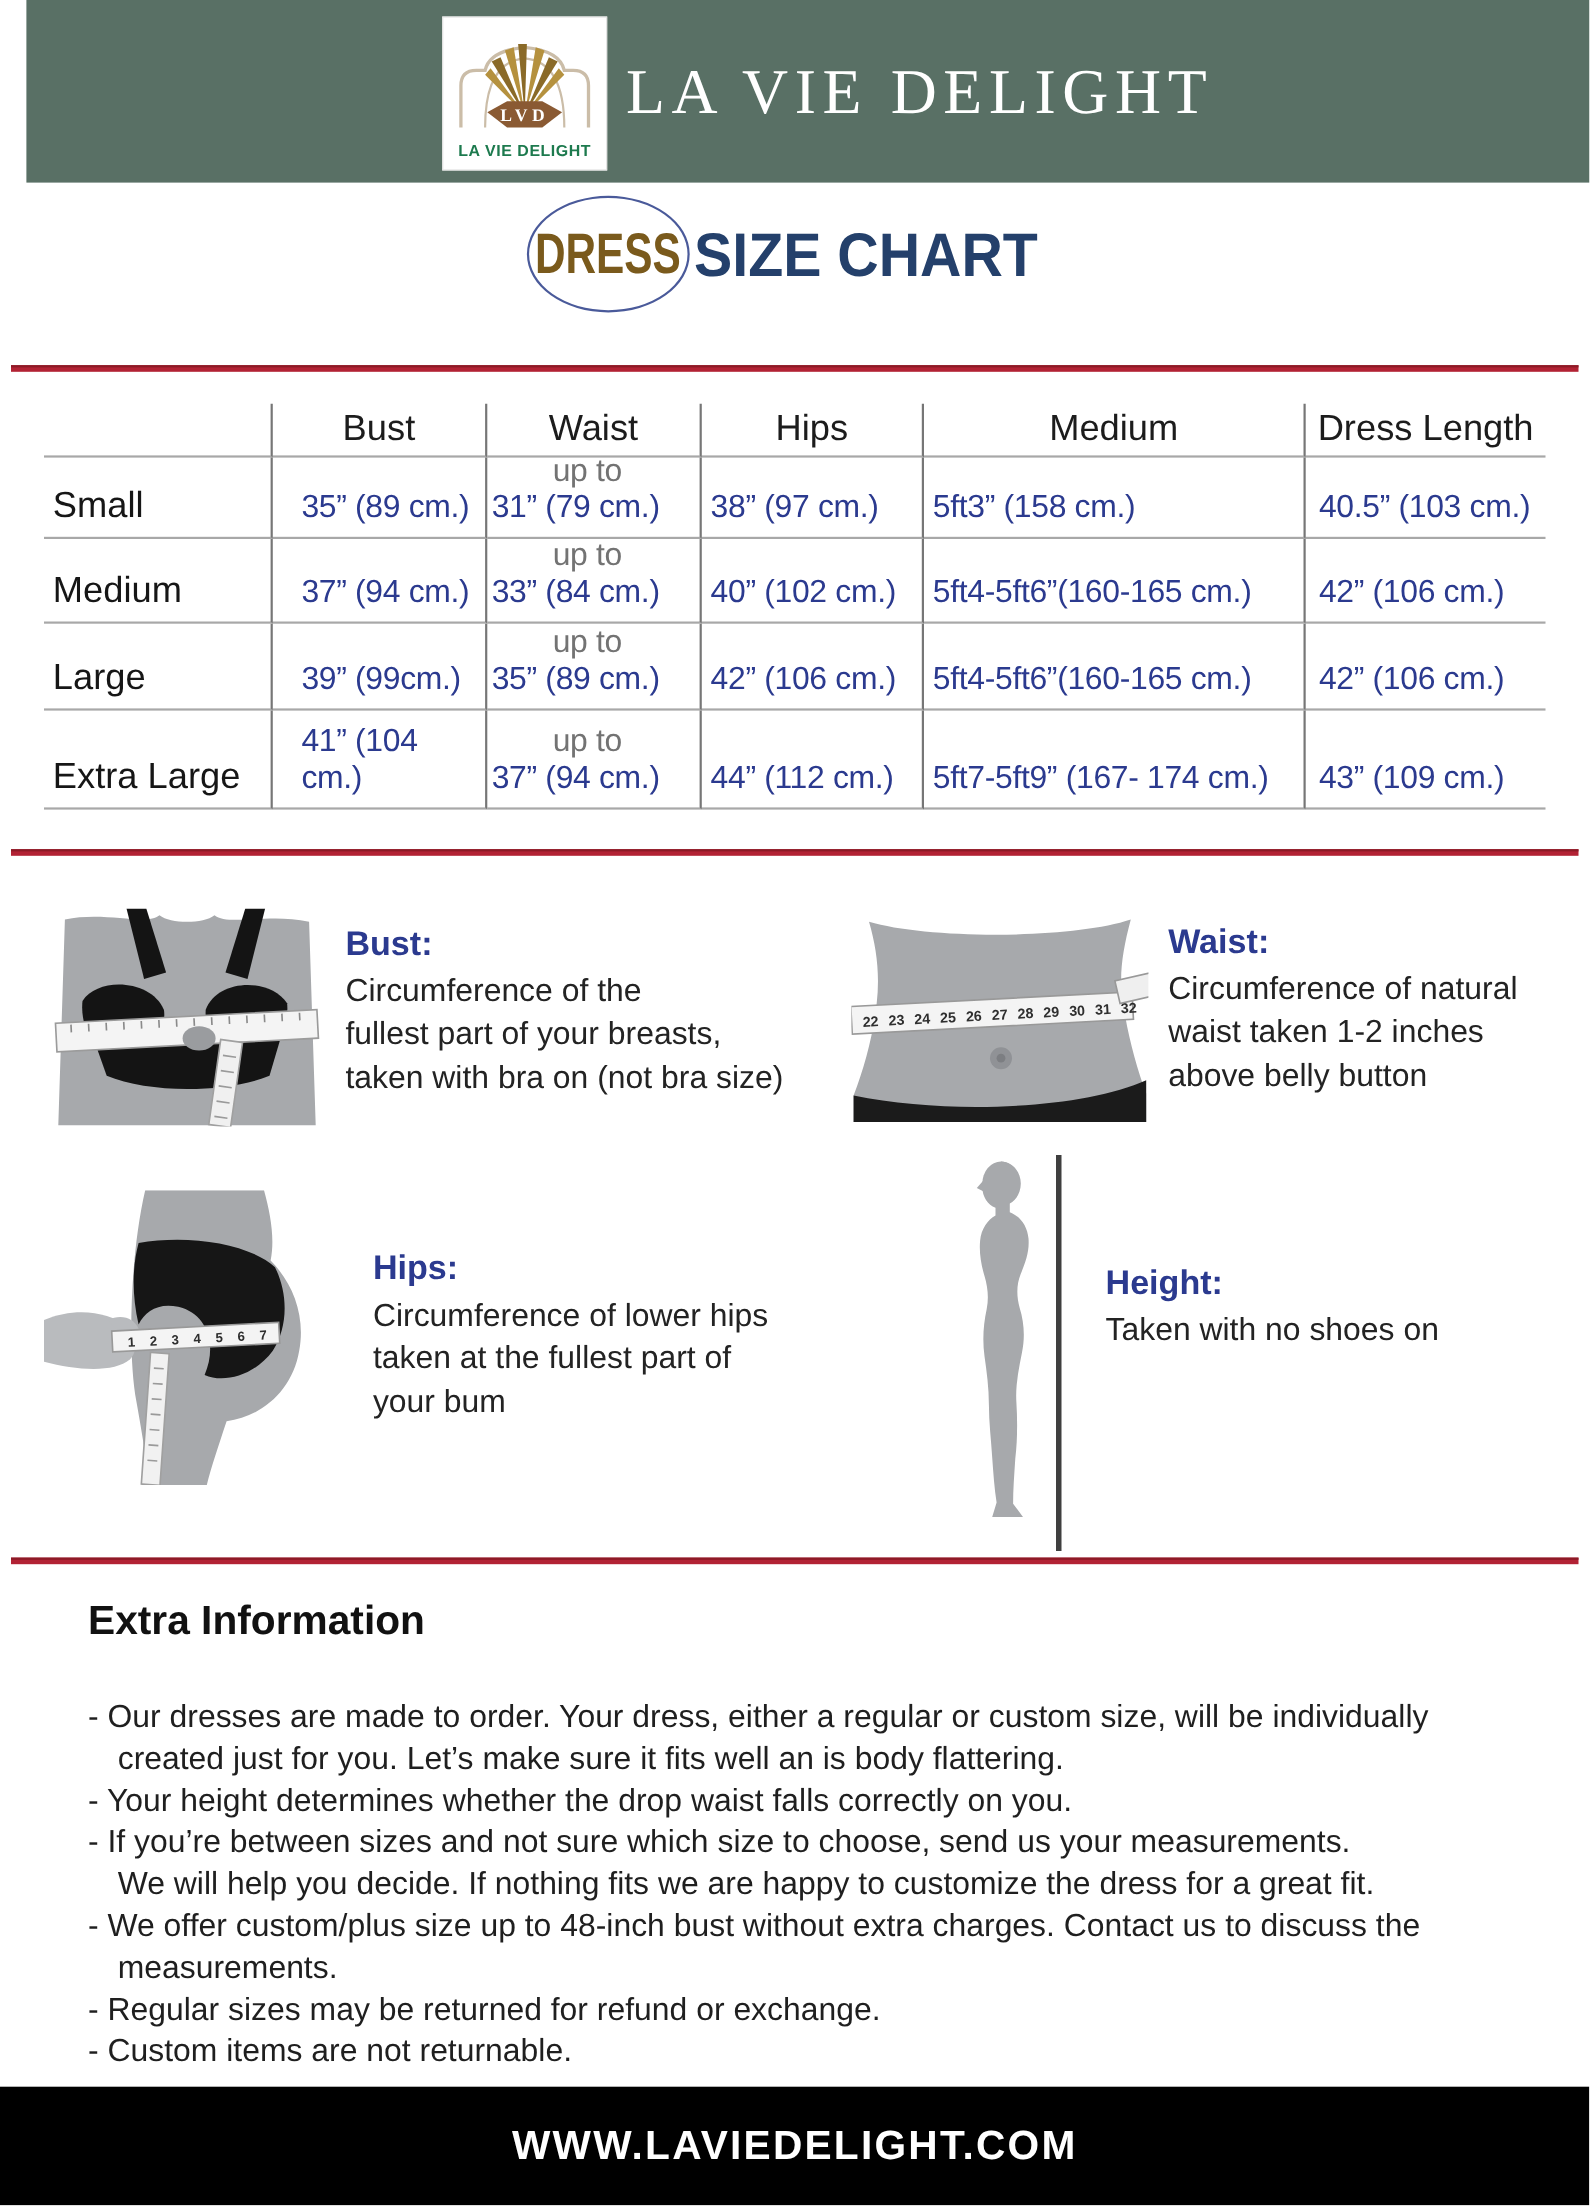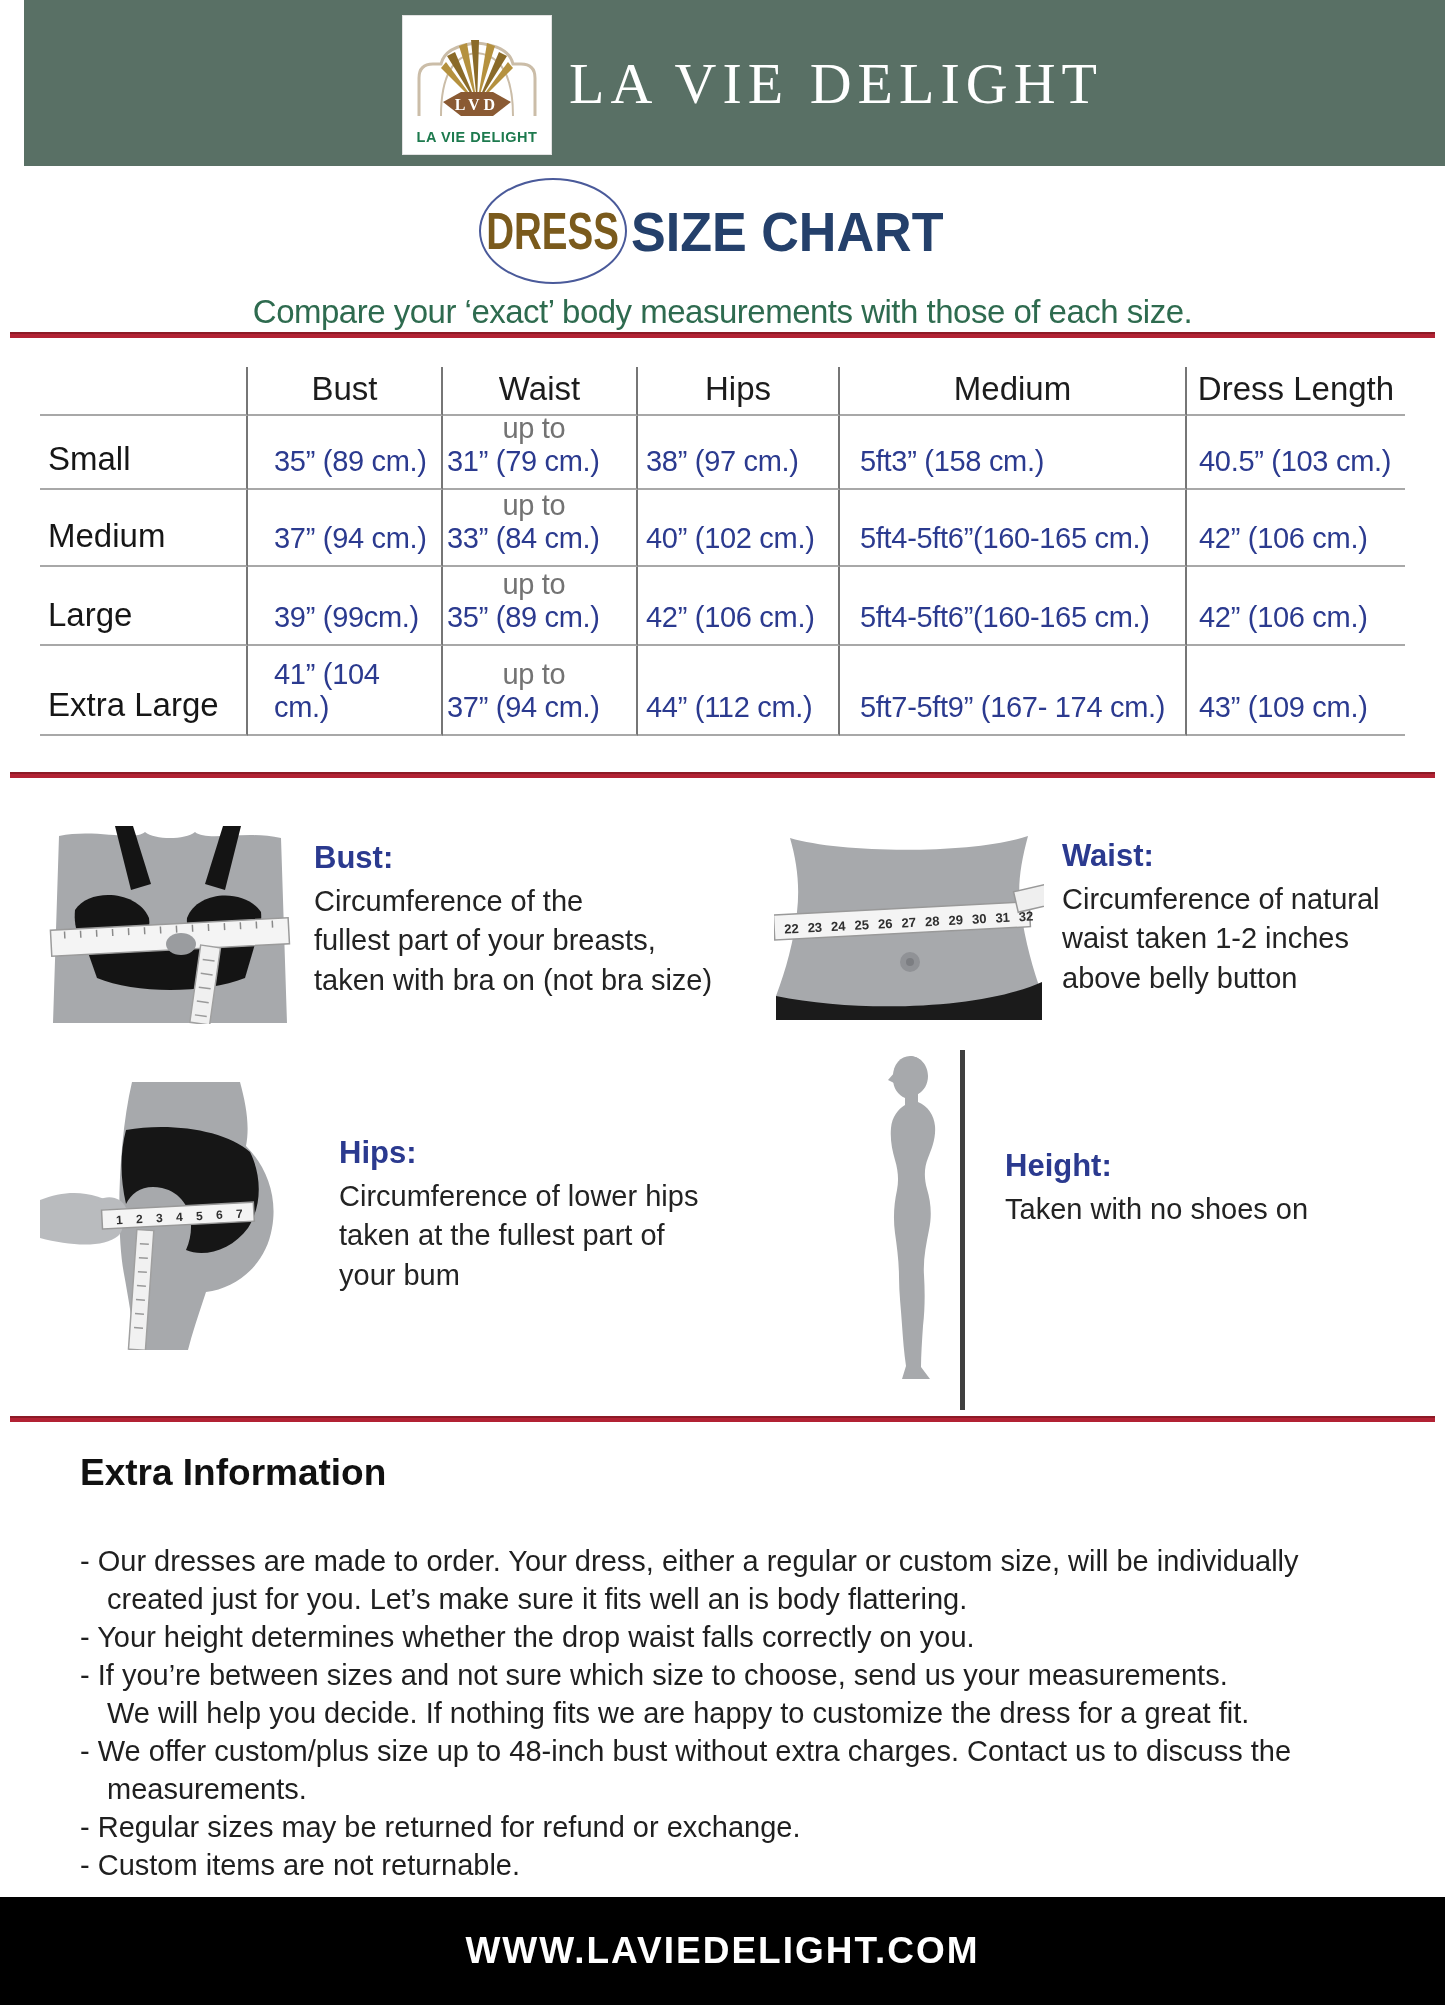--- a/index.html
+++ b/index.html
@@ -31,21 +31,21 @@
   .cell { border-right:2px solid #767676; border-bottom:2px solid #a8a8a8; display:flex; flex-direction:column; justify-content:flex-end; overflow:hidden; }
   .tgrid .cell:nth-child(6) { border-right:none; }
   .thead { height:49px; }
   .hcell { text-align:center; font-size:33px; color:#1c1c1c; padding-bottom:6px; }
   .hcell > div { width:100%; text-align:center; }
   .lbl { font-size:33px; color:#161616; padding:0 0 10px 8px; }
   .val { font-size:29px; letter-spacing:-0.3px; color:#2b3a8f; padding-bottom:10px; }
   .trow .cell:nth-child(2) { padding-left:26px; }
   .trow .cell:nth-child(3) { padding-left:4px; }
   .trow .cell:nth-child(4) { padding-left:8px; }
-  .trow .cell:nth-child(5) { padding-left:20px; }
+  .trow .cell:nth-child(5) { padding-left:8px; }
   .trow .cell:nth-child(6) { padding-left:12px; }
   .upto { text-align:center; width:92%; font-size:29px; color:#737373; }
 
   
   .guide-label { color:#2b3a8f; font-weight:bold; font-size:31px; margin-bottom:6px; }
   .guide-text { font-size:29px; color:#232323; line-height:1.36; white-space:pre-line; }
   .guide { position:absolute; }
   .g-bust-img   { position:absolute; left:45px;  top:826px; }
   .g-bust-txt   { left:314px; top:840px; width:470px; }
   .g-waist-img  { position:absolute; left:774px; top:830px; }
@@ -91,21 +91,20 @@
     </div>
     <div class="brand-title">LA VIE DELIGHT</div>
   </div>
 
   <div class="title-row">
     <div class="badge-oval">
       <span class="badge-text">DRESS</span>
     </div>
     <span class="main-title">SIZE CHART</span>
   </div>
-  <div class="subtitle">Compare your ‘exact’ body measurements with those of each size.</div>
 
   <div class="divider divider1"></div>
 
   <div class="size-table">
     <div class="tgrid thead">
         <div class="cell hcell">
           <div></div>
         </div>
         <div class="cell hcell">
           <div>Bust</div>

